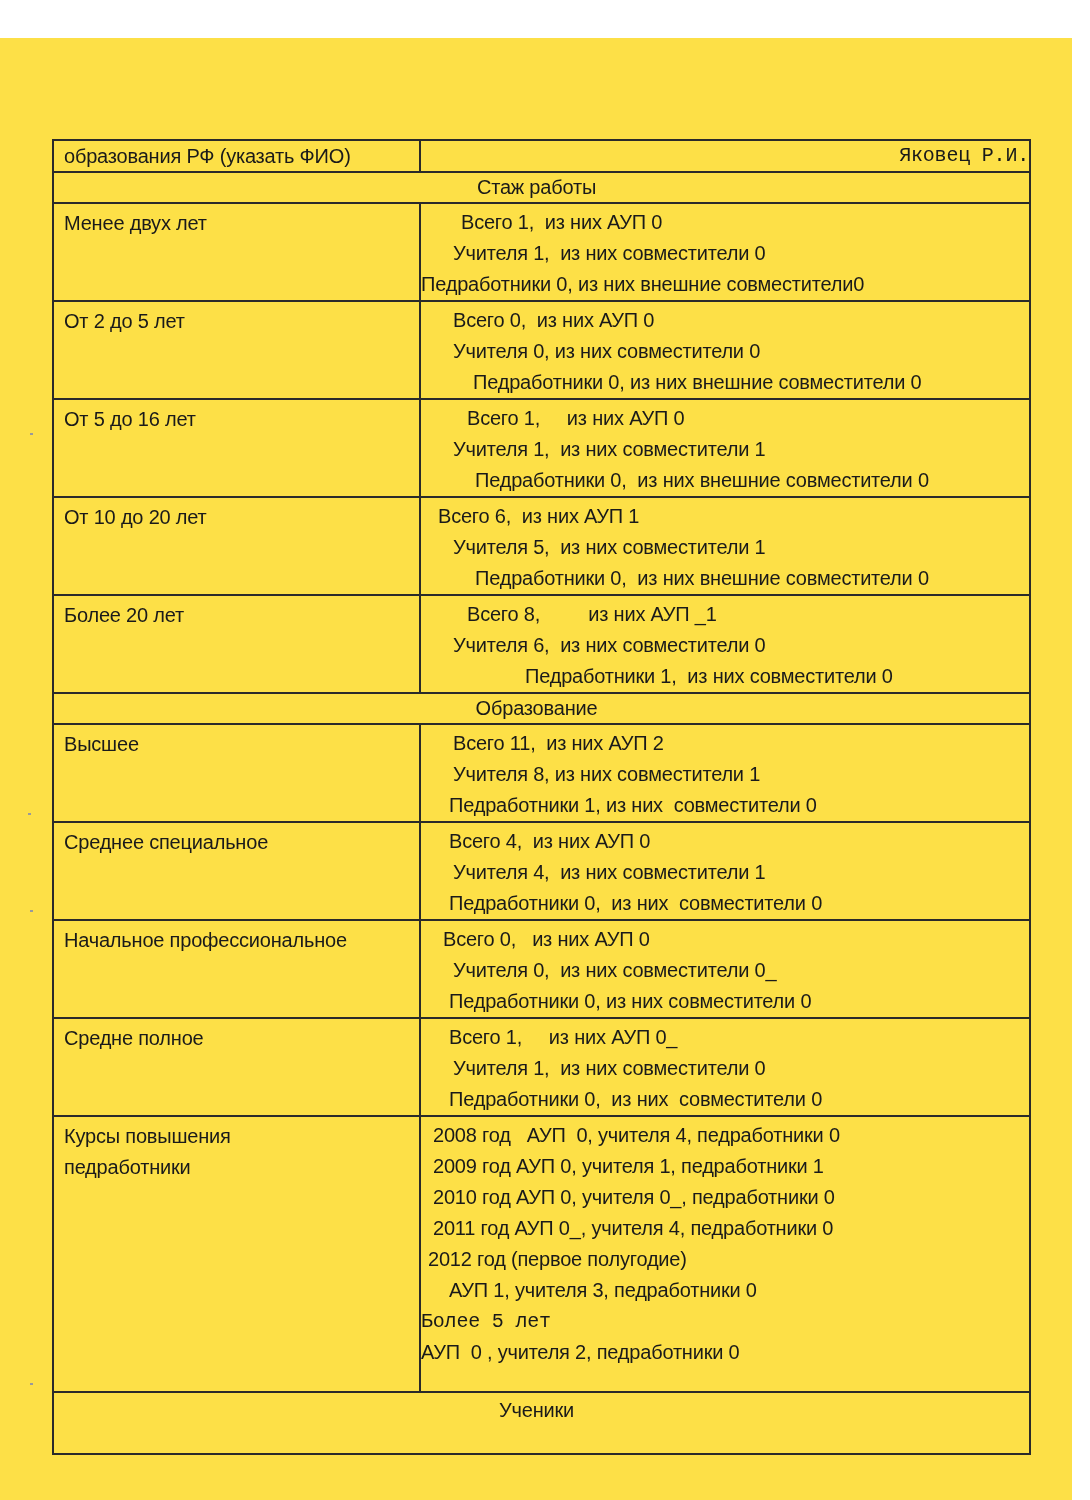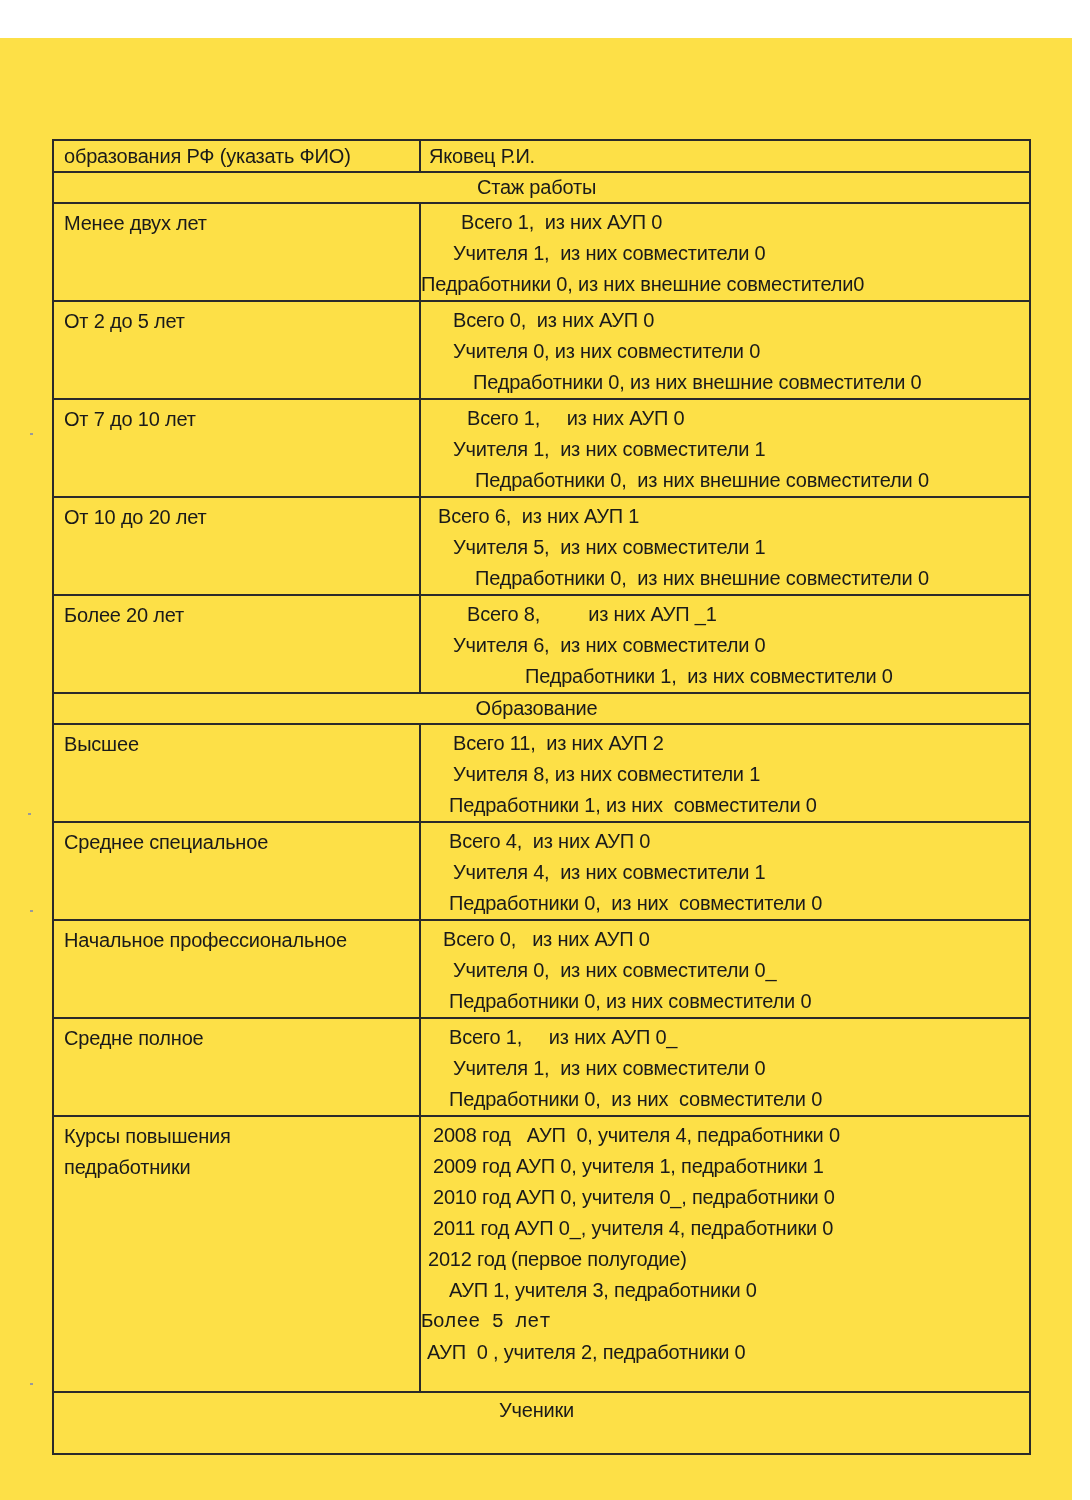--- a/index.html
+++ b/index.html
@@ -60,38 +60,38 @@
       height: 29px;
       line-height: 29px;
     }
     .section-title {
       display: inline-block;
       margin-left: -10px;
       text-align: center;
     }
     .header-row td { height: 30px; line-height: 30px; }
     .header-left { padding-left: 10px !important; }
-    .header-right { text-align: left; padding-left: 8px !important; }
+    .header-right { text-align: right; padding-left: 8px !important; font-family: Liberation Mono, monospace; }
     .staff-row td { height: 89px; }
     .courses-row td { height: 270px; }
     .students-row td { height: 60px; vertical-align: top; }
     .students-row .section-title { margin-top: 2px; line-height: 30px; }
     .ind-1 { padding-left: 40px; }
     .ind-2 { padding-left: 32px; }
     .ind-3 { }
     .ind-4 { padding-left: 46px; }
     .ind-5 { padding-left: 54px; }
     .ind-6 { padding-left: 104px; }
     .ind-7 { padding-left: 28px; }
     .ind-8 { padding-left: 22px; }
     .ind-9 { padding-left: 12px; }
     .ind-10 { padding-left: 7px; }
     .ind-11 { padding-left: 17px; }
     .ind-12 { padding-left: 0px; font-family: Liberation Mono, monospace; }
-    .ind-13 { padding-left: 6px; }
+    .ind-13 { padding-left: 0; }
     .ind-14 { padding-left: 52px; }
     .scan-mark {
       position: absolute;
       width: 3px;
       height: 2px;
       background: #9a9a9a;
     }
   </style>
 </head>
 <body>
@@ -142,21 +142,21 @@
           </td>
       <td class="value-cell">
         <span class="line ind-2">Всего 0,  из них АУП 0</span>
         <span class="line ind-2">Учителя 0, из них совместители 0</span>
         <span class="line ind-14">Педработники 0, из них внешние совместители 0</span>
       </td>
     </tr>
 
     <tr class="staff-row">
       <td class="label-cell">
-            <span class="lbl">От 7 до 10 лет</span>
+            <span class="lbl">От 5 до 16 лет</span>
           </td>
       <td class="value-cell">
         <span class="line ind-4">Всего 1,     из них АУП 0</span>
         <span class="line ind-2">Учителя 1,  из них совместители 1</span>
         <span class="line ind-5">Педработники 0,  из них внешние совместители 0</span>
       </td>
     </tr>
 
     <tr class="staff-row">
       <td class="label-cell">

